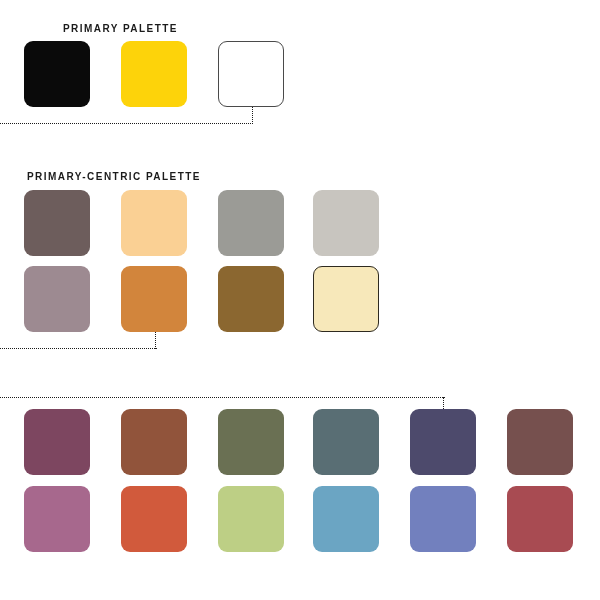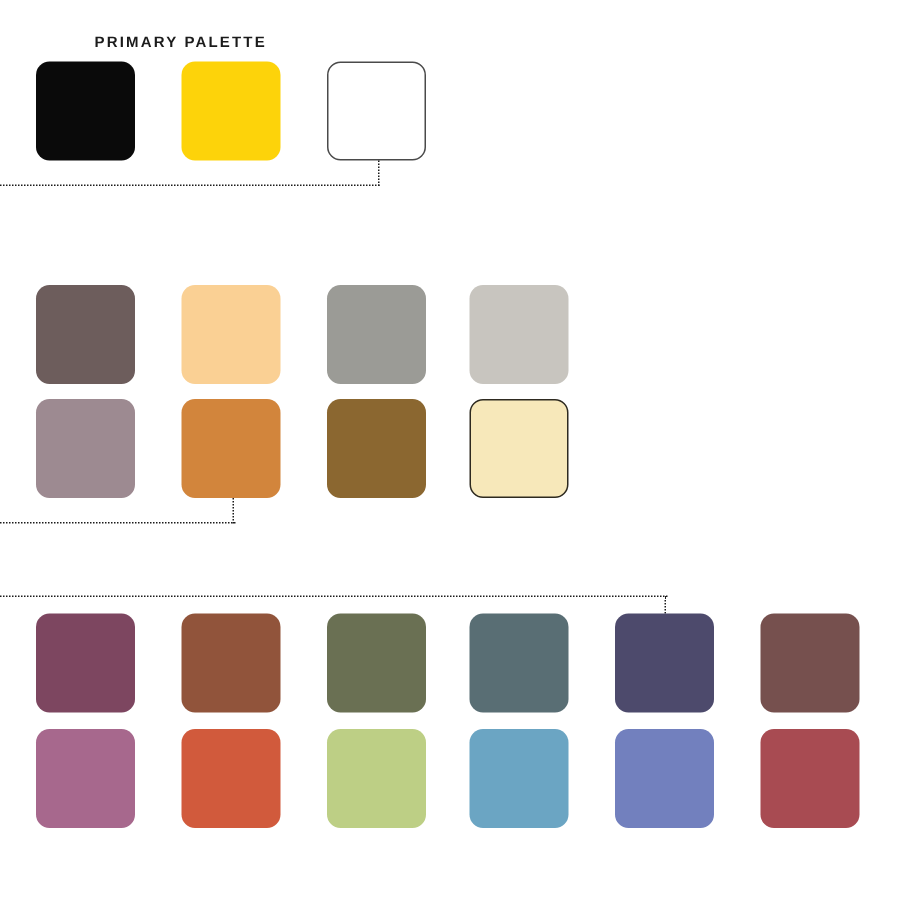--- a/index.html
+++ b/index.html
@@ -68,20 +68,21 @@
 
   <div class="section-label" id="label-primary" style="left: 27px; top: 24px;">PRIMARY PALETTE</div>
 
   <div class="swatch" id="sw-p-0" title="#0a0a0a" style="left: 24px; top: 41px; background: rgb(10, 10, 10);"></div>
   <div class="swatch" id="sw-p-1" title="#fdd30a" style="left: 121px; top: 41px; background: rgb(253, 211, 10);"></div>
   <div class="swatch outlined" id="sw-p-2" title="#ffffff" style="left: 218px; top: 41px; background: rgb(255, 255, 255);"></div>
 
   <div class="conn-h" id="conn-p-h" style="left: 0px; top: 123px; width: 253px;"></div>
   <div class="conn-v" id="conn-p-v" style="left: 252px; top: 107px; height: 17px;"></div>
 
+  <div class="section-label" id="label-primary-centric" style="left: 27px; top: 172px;">PRIMARY-CENTRIC PALETTE</div>
 
   <div class="swatch" id="sw-c-0" title="#6d5d5c" style="left: 24px; top: 190px; background: rgb(109, 93, 92);"></div>
   <div class="swatch" id="sw-c-1" title="#fad094" style="left: 121px; top: 190px; background: rgb(250, 208, 148);"></div>
   <div class="swatch" id="sw-c-2" title="#9b9b96" style="left: 218px; top: 190px; background: rgb(155, 155, 150);"></div>
   <div class="swatch" id="sw-c-3" title="#c8c5bf" style="left: 313px; top: 190px; background: rgb(200, 197, 191);"></div>
 
   <div class="swatch" id="sw-c-4" title="#9d8a91" style="left: 24px; top: 266px; background: rgb(157, 138, 145);"></div>
   <div class="swatch" id="sw-c-5" title="#d2853c" style="left: 121px; top: 266px; background: rgb(210, 133, 60);"></div>
   <div class="swatch" id="sw-c-6" title="#8b6730" style="left: 218px; top: 266px; background: rgb(139, 103, 48);"></div>
   <div class="swatch outlined-dark" id="sw-c-7" title="#f7e8ba" style="left: 313px; top: 266px; background: rgb(247, 232, 186);"></div>

